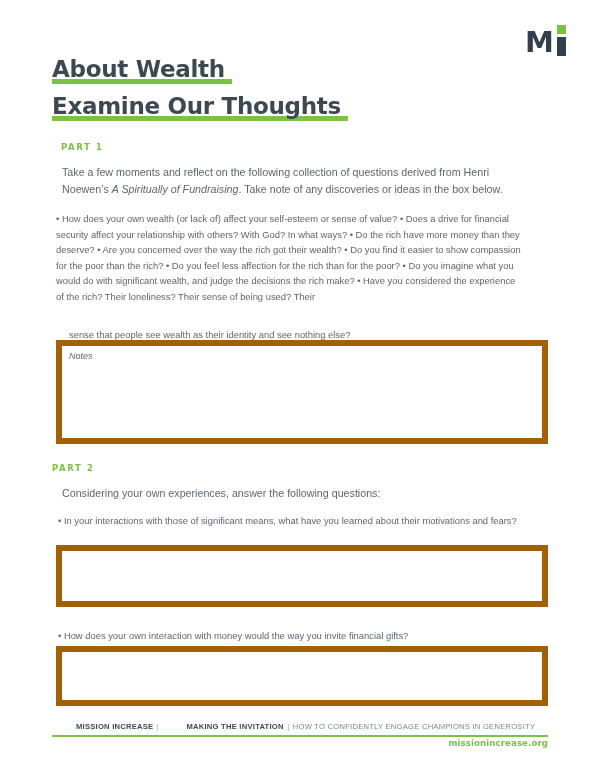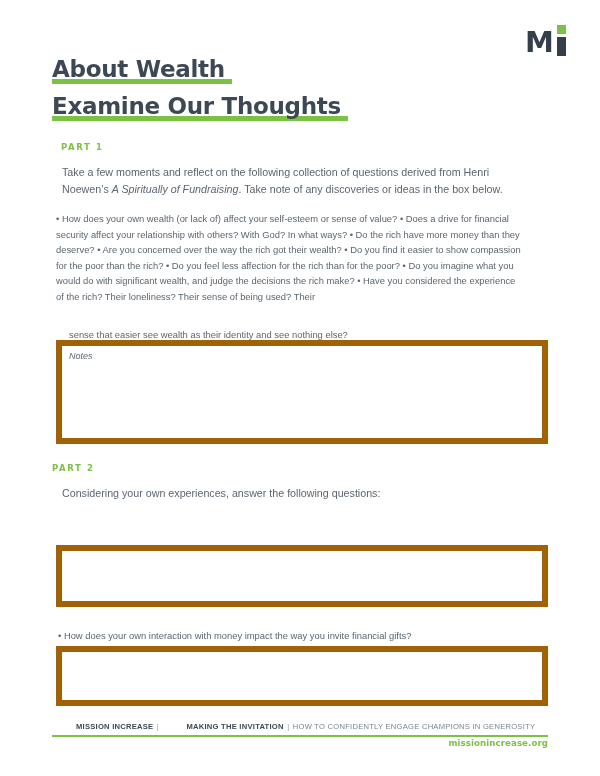--- a/index.html
+++ b/index.html
@@ -227,37 +227,38 @@
   </div>
 
   <div id="part1-label" class="part-label">PART 1</div>
 
   <div id="part1-intro" class="intro">
     <span>Take a few moments and reflect on the following collection of questions derived from Henri Noewen’s </span><em>A Spiritually of Fundraising</em><span>. Take note of any discoveries or ideas in the box below.</span>
   </div>
 
   <div id="part1-questions" class="qblock">• How does your own wealth (or lack of) affect your self-esteem or sense of value? • Does a drive for financial security affect your relationship with others? With God? In what ways? • Do the rich have more money than they deserve? • Are you concerned over the way the rich got their wealth? • Do you find it easier to show compassion for the poor than the rich? • Do you feel less affection for the rich than for the poor? • Do you imagine what you would do with significant wealth, and judge the decisions the rich make? • Have you considered the experience of the rich? Their loneliness? Their sense of being used? Their</div>
 
-  <div id="part1-question-extra" class="qblock">sense that easier see wealth as their identity and see nothing else?</div>
+  <div id="part1-question-extra" class="qblock">sense that people see wealth as their identity and see nothing else?</div>
 
   <div id="notes-box" class="answer-box">
     <span class="notes-label">Notes</span>
     <span></span>
   </div>
 
   <div id="part2-label" class="part-label">PART 2</div>
 
   <div id="part2-intro" class="intro">Considering your own experiences, answer the following questions:</div>
 
+  <div id="part2-q1" class="qblock">• In your interactions with those of significant means, what have you learned about their motivations and fears?</div>
 
   <div id="part2-box1" class="answer-box">
     <span></span>
   </div>
 
-  <div id="part2-q2" class="qblock">• How does your own interaction with money impact the way you invite financial gifts?</div>
+  <div id="part2-q2" class="qblock">• How does your own interaction with money would the way you invite financial gifts?</div>
 
   <div id="part2-box2" class="answer-box">
     <span></span>
   </div>
 
   <div class="footer">
     <div class="footer-text">
       <span class="strong">MISSION INCREASE</span>
       <span class="sep">|</span>
       <span class="strong">MAKING THE INVITATION</span>

